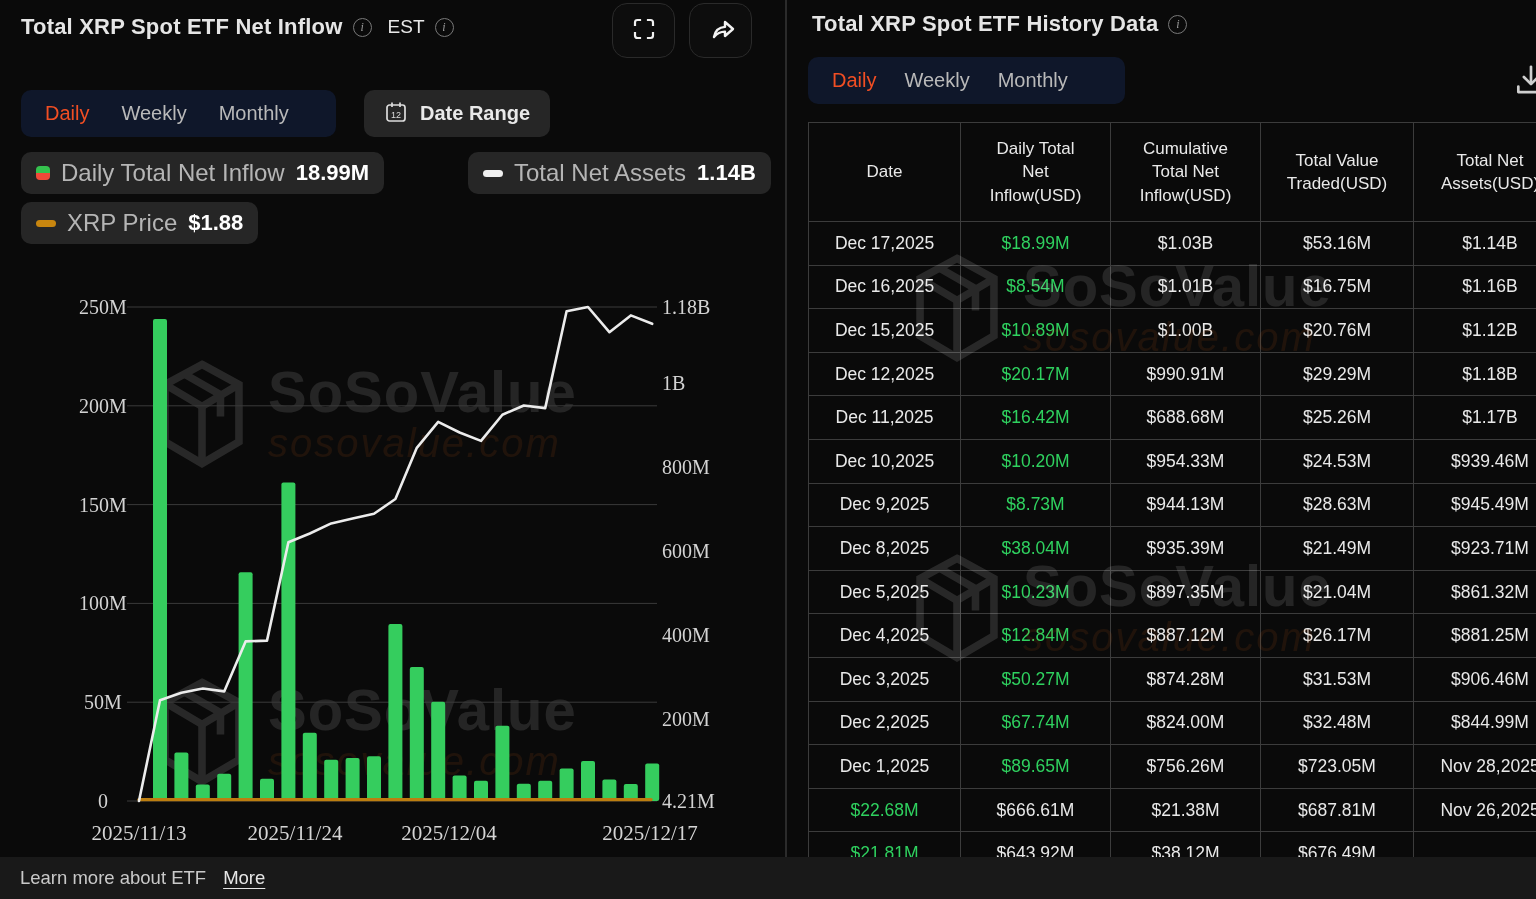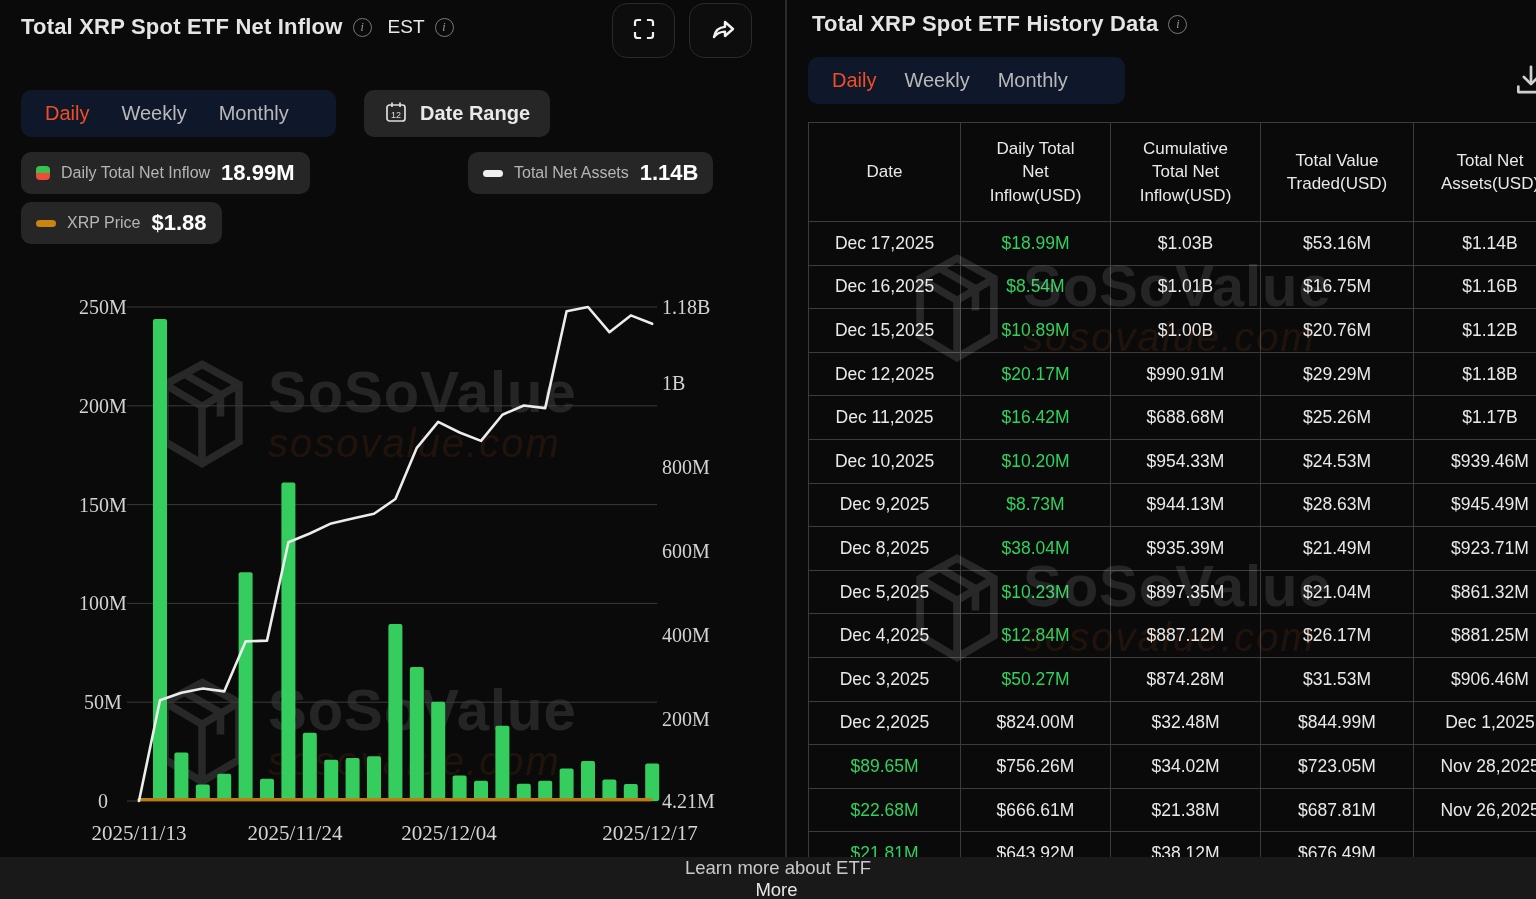--- a/index.html
+++ b/index.html
@@ -24,21 +24,21 @@
            gap:32px; padding:0 24px; height:47px; }
   .tab{ font-size:20px; font-weight:500; color:#b9b9b9; cursor:pointer; white-space:nowrap; }
   .tab.active{ color:#f14e23; }
   .daterange{ background:#262626; border-radius:10px; display:flex; align-items:center;
               gap:12px; padding:16px 20px; height:47px; cursor:pointer; }
   .daterange .lbl{ font-size:20px; font-weight:700; color:#e9e9e9; }
 
   
   .chip{ background:#262626; border-radius:10px; height:42px; display:inline-flex;
          align-items:center; gap:11px; padding:0 15px; }
-  .chip .lab{ font-size:16px; color:#b5b5b5; white-space:nowrap; }
+  .chip .lab{ font-size:24px; color:#b5b5b5; white-space:nowrap; }
   .chip .val{ font-size:22px; font-weight:700; color:#fff; white-space:nowrap; }
   .ic-candle{ width:14px; height:14px; border-radius:4px; flex:none;
               background:linear-gradient(180deg,#35c24e 0 50%, #f04a38 50% 100%); }
   .ic-dash{ width:20px; height:7px; border-radius:4px; flex:none; }
 
   
   .wm{ display:flex; align-items:center; gap:24px; pointer-events:none; }
   .wm .cube{ opacity:.12; }
   .wm .wm-txt .brand{ font-size:58px; font-weight:800; color:#fff; opacity:.11; letter-spacing:1px; line-height:1.0; }
   .wm .wm-txt .dom{ font-size:40px; font-style:italic; color:#f97316; opacity:.09; letter-spacing:2px; line-height:1.1; }
@@ -46,21 +46,21 @@
   
   .table{ display:grid; grid-template-columns:152px 150px 150px 153px 153px;
           border-top:1px solid #3c3c3c; border-left:1px solid #3c3c3c; background:transparent; }
   .table .cell{ border-right:1px solid #3c3c3c; border-bottom:1px solid #3c3c3c;
                 display:flex; align-items:center; justify-content:center; text-align:center; }
   .table .th{ height:99px; color:#e9e9e9; font-size:17px; line-height:1.38; font-weight:400; }
   .table .td{ height:43.6px; color:#e9e9e9; font-size:17.5px; }
   .table .td.green{ color:#2fd15f; }
 
   
-  .footer{ background:#191919; display:flex; align-items:center;flex-direction:column; }
+  .footer{ background:#191919; display:flex; align-items:center; }
   .footer .ft-txt{ font-size:18.5px; color:#c9c9c9; margin-left:20px; }
   .footer .ft-more{ font-size:18.5px; color:#e6e6e6; margin-left:17px; text-decoration:underline;
                     text-underline-offset:4px; cursor:pointer; }
 
   svg text{ user-select:none; }
 </style>
 </head>
 <body>
 
 <div class="stage">
@@ -290,27 +290,27 @@
       <div class="cell td green">$12.84M</div>
       <div class="cell td">$887.12M</div>
       <div class="cell td">$26.17M</div>
       <div class="cell td">$881.25M</div>
       <div class="cell td">Dec 3,2025</div>
       <div class="cell td green">$50.27M</div>
       <div class="cell td">$874.28M</div>
       <div class="cell td">$31.53M</div>
       <div class="cell td">$906.46M</div>
       <div class="cell td">Dec 2,2025</div>
+      <div class="cell td green">$67.74M</div>
       <div class="cell td">$824.00M</div>
       <div class="cell td">$32.48M</div>
       <div class="cell td">$844.99M</div>
       <div class="cell td">Dec 1,2025</div>
       <div class="cell td green">$89.65M</div>
       <div class="cell td">$756.26M</div>
-      <div class="cell td">$34.02M</div>
       <div class="cell td">$723.05M</div>
       <div class="cell td">Nov 28,2025</div>
       <div class="cell td green">$22.68M</div>
       <div class="cell td">$666.61M</div>
       <div class="cell td">$21.38M</div>
       <div class="cell td">$687.81M</div>
       <div class="cell td">Nov 26,2025</div>
       <div class="cell td green">$21.81M</div>
       <div class="cell td">$643.92M</div>
       <div class="cell td">$38.12M</div>

